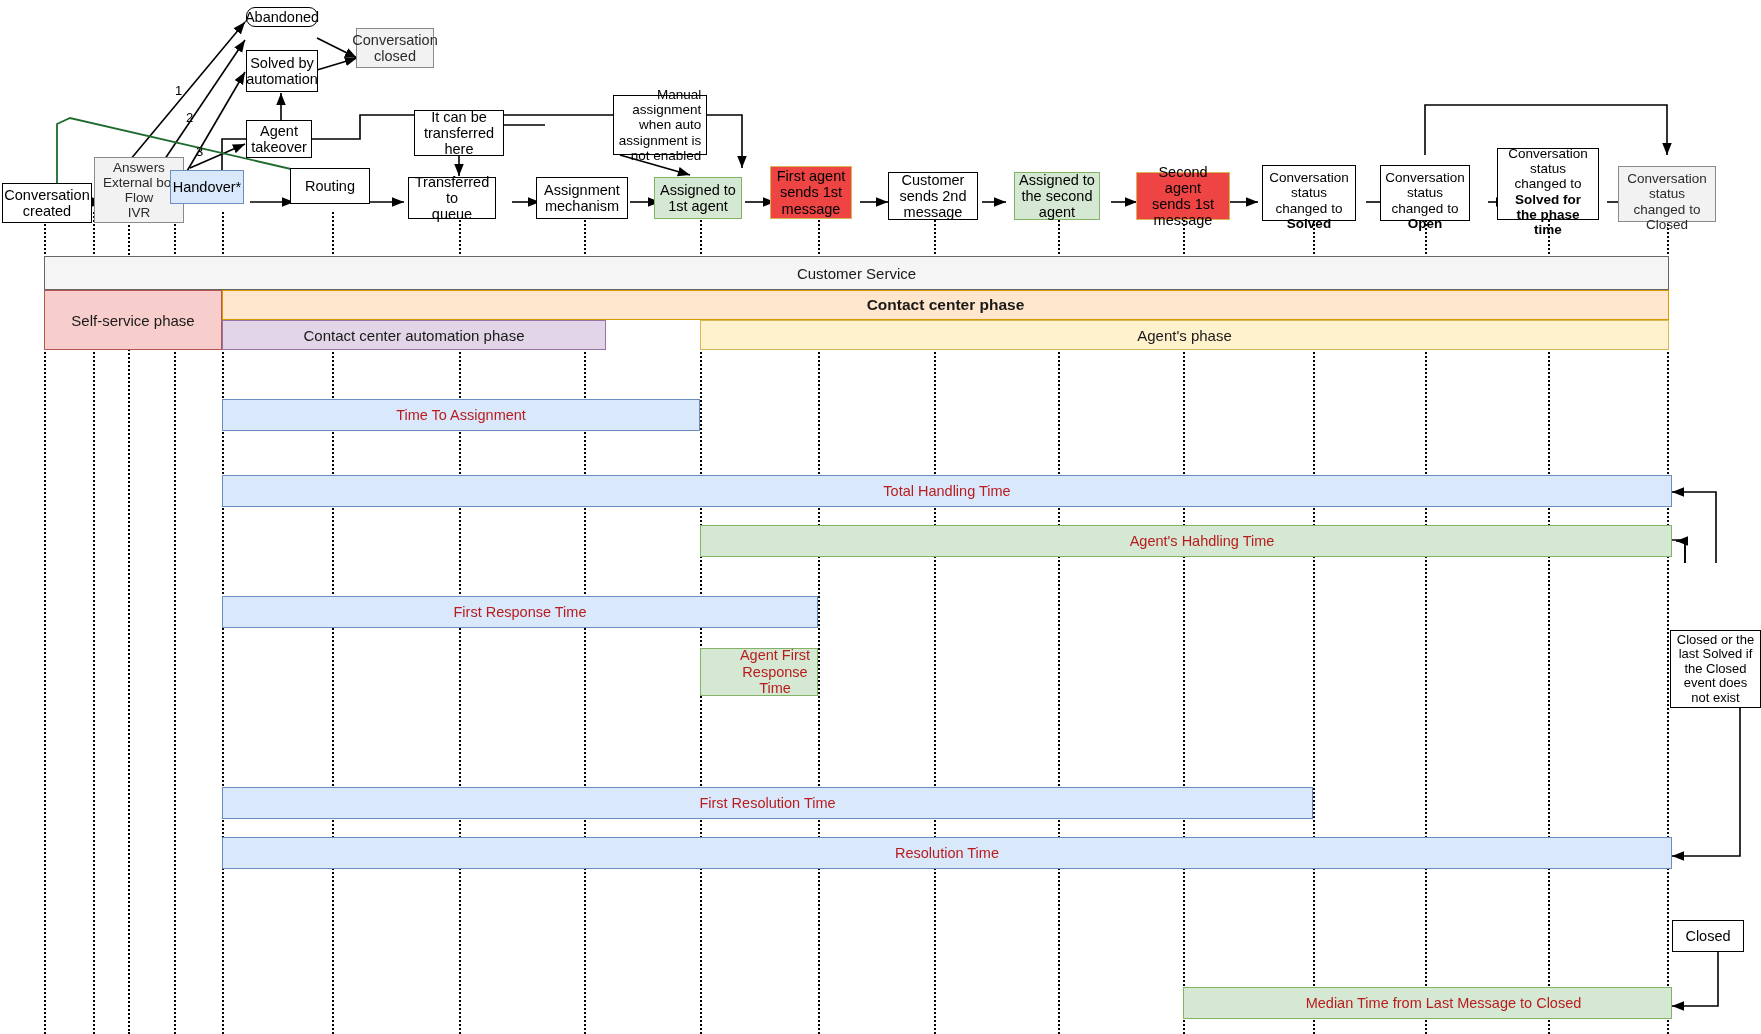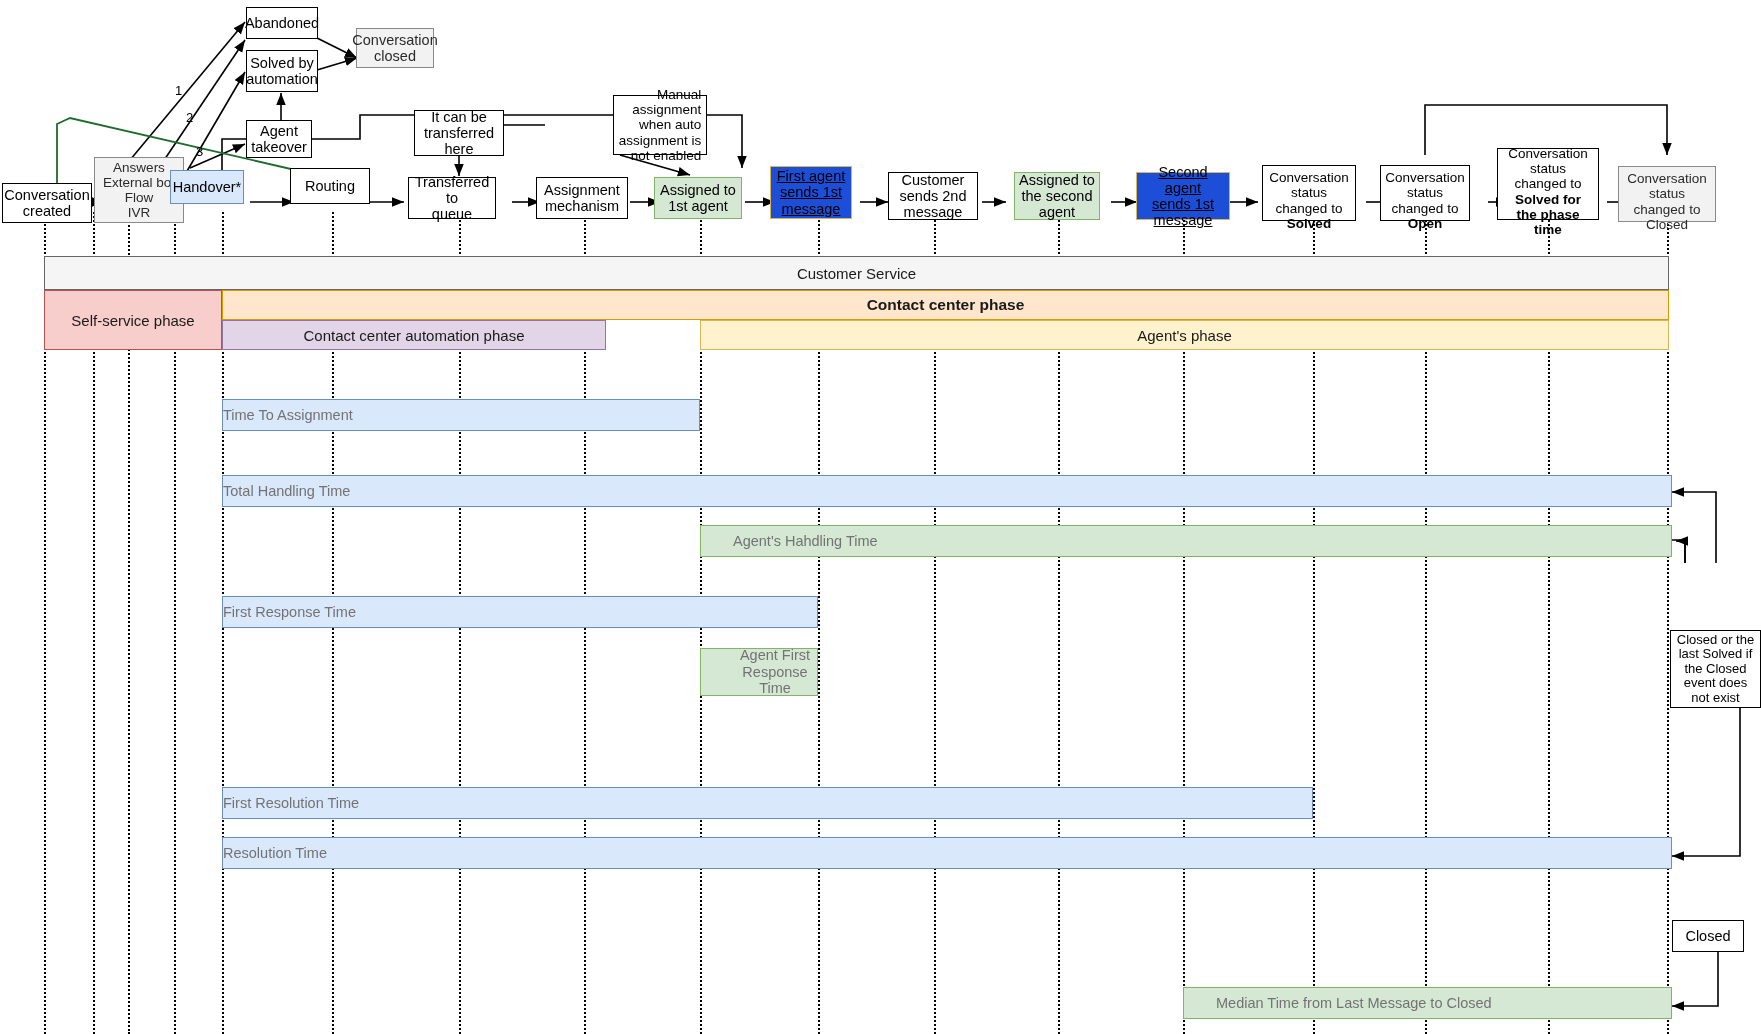--- a/index.html
+++ b/index.html
@@ -14,34 +14,34 @@
     display:flex;align-items:center;justify-content:center;
     text-align:center;
     font-size:14.5px;
     line-height:1.12;
     color:#000;
     padding:2px 3px;
   }
   .node.grey{background:#f2f2f2;border-color:#8a8a8a;color:#2b2b2b;}
   .node.blue{background:#dae8fc;border-color:#6c8ebf;}
   .node.green{background:#d5e8d4;border-color:#82b366;}
-  .node.yellowlite{background:#1d4ed8;border-color:#d6b656;text-decoration:underline;}
+  .node.yellowlite{background:#ef4444;border-color:#d6b656;}
   .node b{font-weight:bold;}
 
   .band{
     position:absolute;box-sizing:border-box;
     display:flex;align-items:center;justify-content:center;
     font-size:15px;color:#1a1a1a;text-align:center;
   }
   .band.bold{font-weight:bold;font-size:15.5px;}
 
   .bar{
     position:absolute;box-sizing:border-box;
-    display:flex;align-items:center;justify-content:flex-start;
-    text-align:center;font-size:14.5px;line-height:1.15;color:#737373;
+    display:flex;align-items:center;justify-content:center;
+    text-align:center;font-size:14.5px;line-height:1.15;color:#b91c1c;
   }
   .bar.bl{background:#dae8fc;border:1.3px solid #6c8ebf;}
   .bar.gr{background:#d5e8d4;border:1.3px solid #82b366;padding-left:32px;}
 
   .vline{
     position:absolute;width:0;
     border-left:2px dotted #000;
   }
   svg.overlay{position:absolute;left:0;top:0;width:1761px;height:1034px;pointer-events:none;overflow:visible;}
   .lbl{position:absolute;font-size:13px;color:#000;}
@@ -126,21 +126,21 @@
       <path d="M1740,640 L1740,856 L1672,856" marker-end="url(#ah)"></path>
 
       <path d="M1718,952 L1718,1006 L1672,1006" marker-end="url(#ah)"></path>
     </g>
 
     <g stroke="#1f6b2e" stroke-width="1.8" fill="none">
       <path d="M57,202 L57,124 L70,118 L330,178" marker-end="url(#ahg)"></path>
     </g>
   </svg>
 
-  <div class="node" style="left:246px;top:7px;width:72px;height:32px;">
+  <div class="node" style="left:246px;top:7px;width:72px;height:20px;border-radius:9px;">
     <span>Abandoned</span>
   </div>
   <div class="node grey" style="left:356px;top:28px;width:78px;height:40px;white-space:pre-line;">
     <span style="white-space:pre-line;">Conversation
 closed</span>
   </div>
   <div class="node" style="left:246px;top:50px;width:72px;height:42px;">
     <span style="white-space:pre-line;">Solved by
 automation</span>
   </div>

